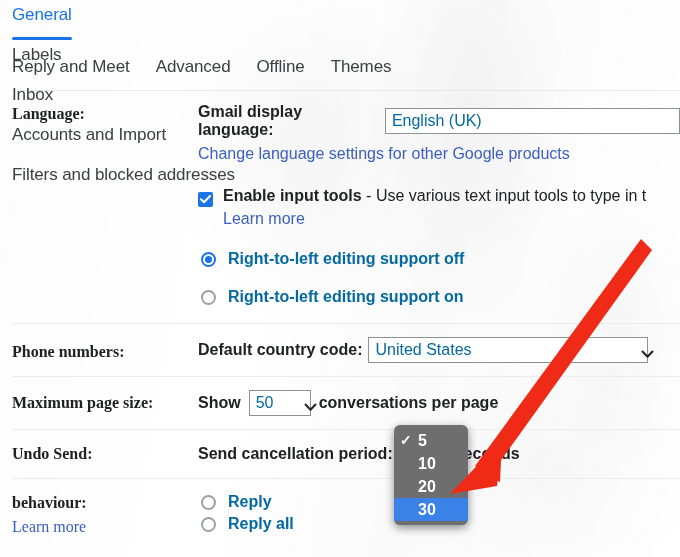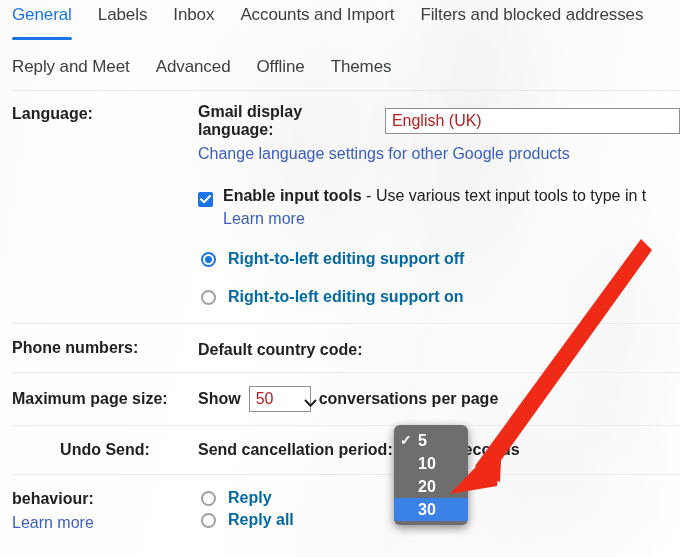--- a/index.html
+++ b/index.html
@@ -32,21 +32,21 @@
 
   #app { position: relative; z-index: 1; }
 
   
   .tabs-row {
     display: flex;
     align-items: flex-start;
     padding-left: 12px;
     white-space: nowrap;
   }
-  .tabs-row-1 { height: 44px; }
+  .tabs-row-1 { height: 44px; flex-direction: column; }
   .tabs-row-2 { height: 38px; padding-top: 8px; }
 
   .tab {
     font-size: 17px;
     color: #3c4043;
     letter-spacing: -0.1px;
     padding: 0 0 10px 0;
     margin-right: 26px;
     position: relative;
     cursor: pointer;
@@ -72,20 +72,21 @@
     padding: 14px 0 14px 0;
   }
   .row.first { border-top: 1px solid #e8e8e8; }
   .row-label {
     width: 186px;
     flex: 0 0 186px;
     font-size: 16px;
     font-weight: bold;
     color: #202124;
     line-height: 22px;
+    font-family: Liberation Serif, serif;
   }
   .row-body { flex: 1 1 auto; min-width: 0; }
 
   .link {
     color: #3b5fc0;
     font-size: 16px;
     text-decoration: none;
     cursor: pointer;
   }
 
@@ -95,21 +96,21 @@
     color: #202124;
   }
   .plain-inline { font-size: 16px; color: #202124; }
 
   
   .select-box {
     display: inline-block;
     border: 1px solid #8e9194;
     background: #ffffff;
     font-size: 16px;
-    color: #b91c1c;
+    color: #0369a1;
     padding: 2px 6px;
     vertical-align: middle;
     line-height: 20px;
     box-sizing: border-box;
     position: relative;
     cursor: pointer;
   }
   .select-lang {
     width: 300px;
     height: 26px;
@@ -300,40 +301,48 @@
         </div>
       </div>
 
     </div>
   </section>
 
   <section class="row" style="align-items:flex-end;padding:13px 0;">
     <div class="row-label">Phone numbers:</div>
     <div class="row-body" style="display:flex;align-items:center;">
       <span class="strong-inline">Default country code:</span>
+      <div class="select-box select-country" style="margin-left:6px;">
+        <span>United States</span>
+        <span class="caret">
+          <svg width="13" height="9" viewBox="0 0 13 9">
+              <path d="M1.5 1.5 L6.5 6.8 L11.5 1.5" stroke="#202124" stroke-width="2" fill="none" stroke-linecap="round" stroke-linejoin="round"></path>
+            </svg>
+        </span>
+      </div>
     </div>
   </section>
 
   <section class="row" style="align-items:center;padding:13px 0;">
     <div class="row-label">Maximum page size:</div>
     <div class="row-body" style="display:flex;align-items:center;">
       <span class="strong-inline">Show</span>
       <div class="select-box select-pagesize" style="margin:0 8px;">
         <span>50</span>
         <span class="caret">
           <svg width="13" height="9" viewBox="0 0 13 9">
               <path d="M1.5 1.5 L6.5 6.8 L11.5 1.5" stroke="#202124" stroke-width="2" fill="none" stroke-linecap="round" stroke-linejoin="round"></path>
             </svg>
         </span>
       </div>
       <span class="strong-inline">conversations per page</span>
     </div>
   </section>
 
-  <section class="row" style="align-items:center;padding:13px 0;text-align:center;">
+  <section class="row" style="align-items:center;padding:13px 0;">
     <div class="row-label">Undo Send:</div>
     <div class="row-body" style="display:flex;align-items:center;white-space:nowrap;">
       <span class="strong-inline">Send cancellation period:</span>
       <span style="display:inline-block;width:62px;"></span>
       <span class="strong-inline">seconds</span>
     </div>
   </section>
 
   <section class="row" style="padding:13px 0;">
     <div class="row-label">

